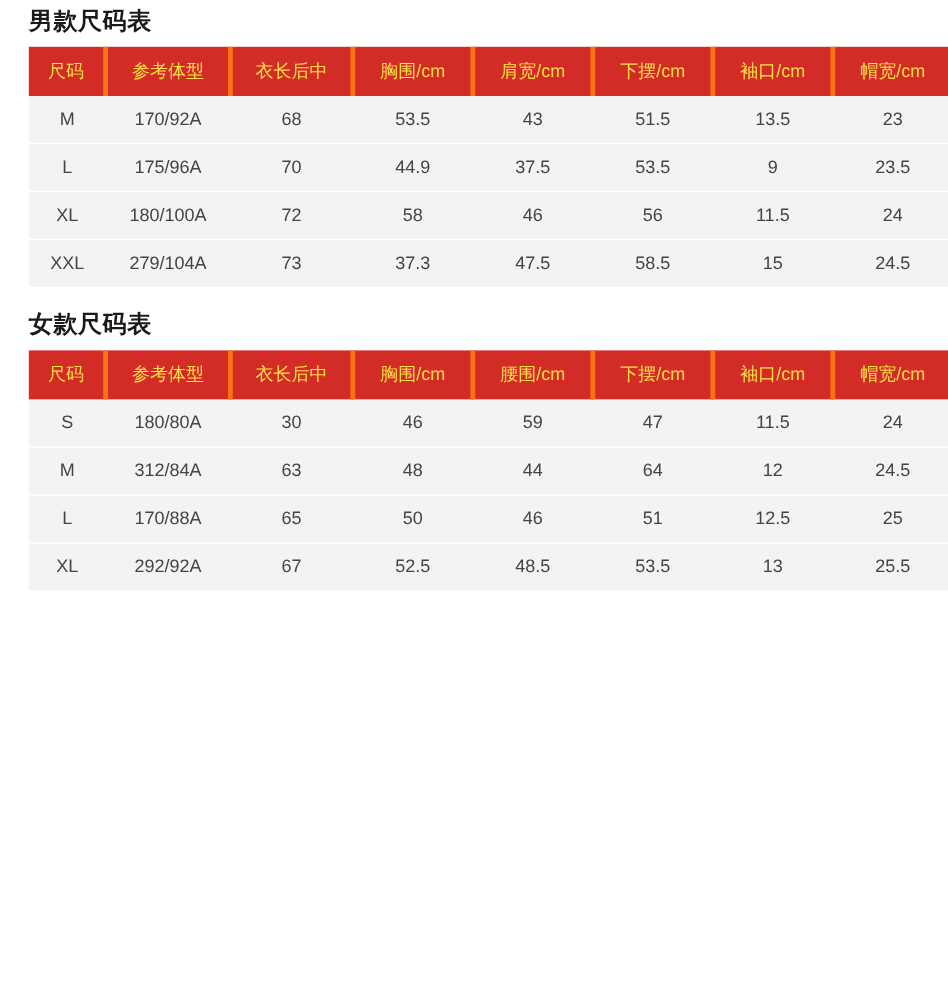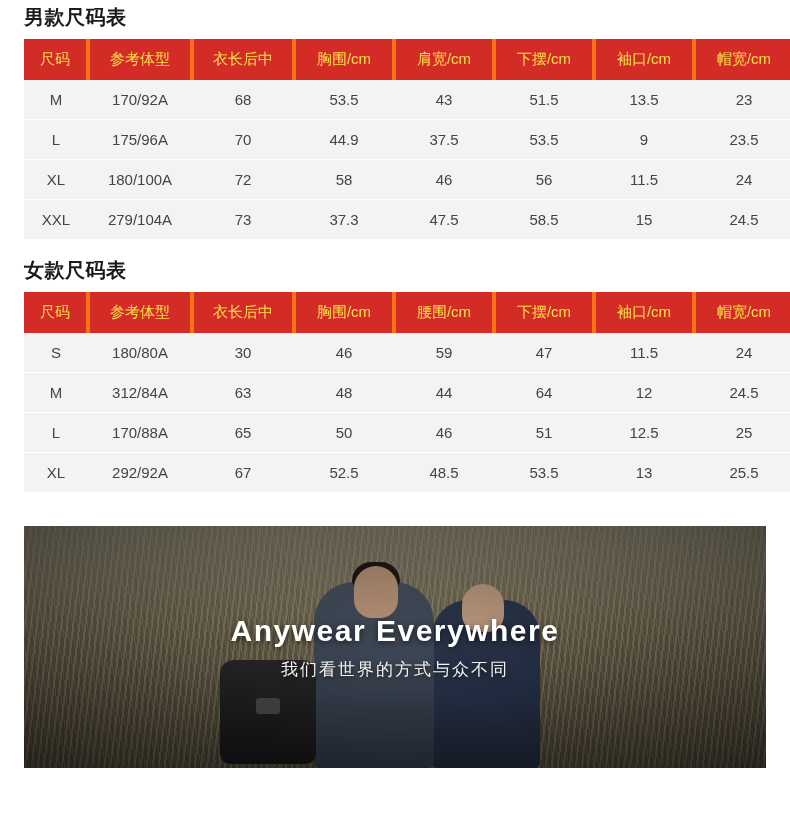--- a/index.html
+++ b/index.html
@@ -297,30 +297,14 @@
         <td>67</td>
         <td>52.5</td>
         <td>48.5</td>
         <td>53.5</td>
         <td>13</td>
         <td>25.5</td>
       </tr>
     </tbody>
   </table>
 
-  <div class="banner">
-    <div class="banner-photo"></div>
-    <div class="fig fig-woman"></div>
-    <div class="fig-woman-hair"></div>
-    <div class="fig-woman-head"></div>
-    <div class="fig fig-man"></div>
-    <div class="fig-man-hair"></div>
-    <div class="fig-man-head"></div>
-    <div class="fig-backpack"></div>
-    <div class="backpack-logo"></div>
-    <div class="banner-vignette"></div>
-    <div class="banner-text">
-      <p class="banner-en">Anywear Everywhere</p>
-      <p class="banner-cn">我们看世界的方式与众不同</p>
-    </div>
-  </div>
 
 </div>
 
 </body></html>

